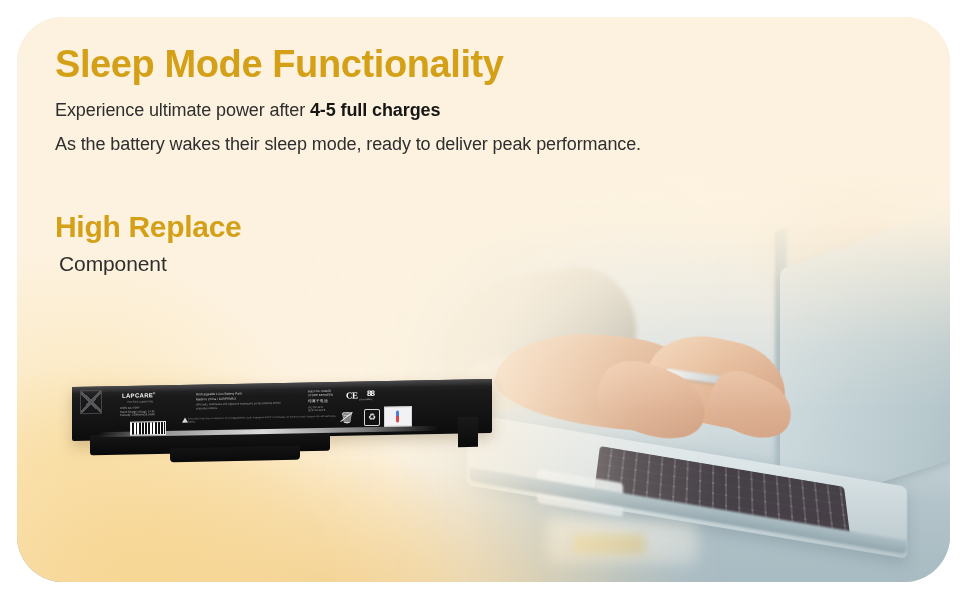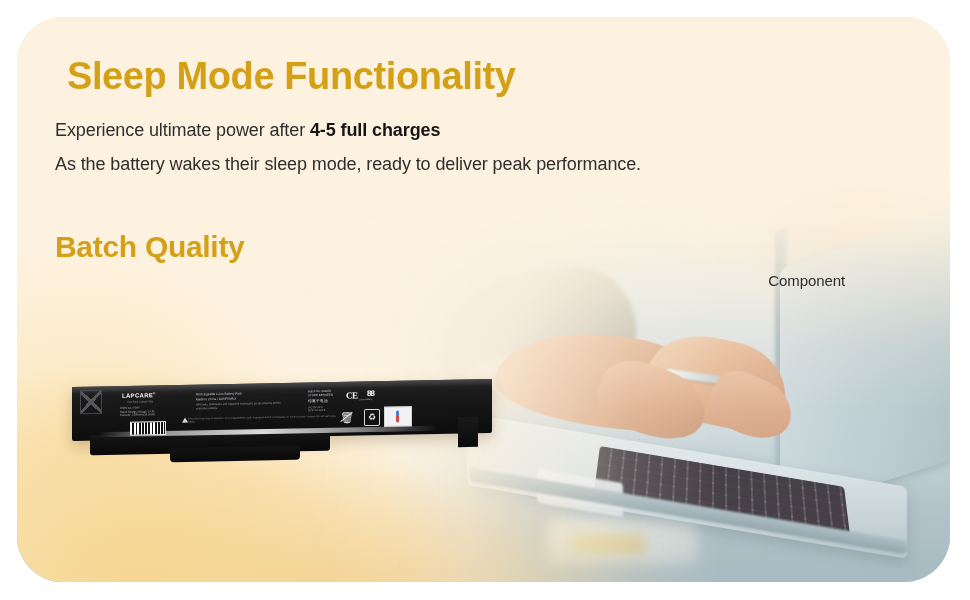--- a/index.html
+++ b/index.html
@@ -425,29 +425,29 @@
 
   
   #copy-block {
     position: absolute;
     left: 38px;
     top: 26px;
     width: 790px;
     z-index: 5;
   }
   #heading-primary {
-    margin: 12px;
+    margin: 0;
     font-size: 38px;
     font-weight: bold;
     color: #d4a017;
     letter-spacing: -0.4px;
     line-height: 1.12;
   }
   #subline-primary {
-    margin: 20px 0 0 0;
+    margin: 12px 0 0 0;
     font-size: 18px;
     color: #2e2e2e;
     line-height: 1.35;
     letter-spacing: -0.1px;
   }
   #subline-primary .emph { font-weight: bold; color: #161616; }
   #body-primary {
     margin: 10px 0 0 0;
     font-size: 18px;
     color: #2e2e2e;
@@ -456,25 +456,24 @@
   }
   #heading-secondary {
     margin: 54px 0 0 0;
     font-size: 30px;
     font-weight: bold;
     color: #d4a017;
     letter-spacing: -0.3px;
     line-height: 1.1;
   }
   #subline-secondary {
-    margin: 9px 0 0 12px;
-    font-size: 15px;
+    margin: 9px 0 0 4px;
+    font-size: 21px;
     color: #2e2e2e;
     letter-spacing: -0.1px;
-    text-align: right;
   }
 </style>
 </head>
 <body>
 
 <div id="banner-card">
 
   <div class="photo-layer" id="photo-backdrop"></div>
 
   <div id="desk-surface"></div>
@@ -545,17 +544,17 @@
       <div id="sym-bin">🗑</div>
       <div id="sym-recycle">♻</div>
       <div id="sym-thermo"></div>
     </div>
   </div>
 
   <div id="copy-block">
     <h1 id="heading-primary">Sleep Mode Functionality</h1>
     <p id="subline-primary"><span>Experience ultimate power after </span><span class="emph">4-5 full charges</span></p>
     <p id="body-primary">As the battery wakes their sleep mode, ready to deliver peak performance.</p>
-    <h2 id="heading-secondary">Batch Quality</h2>
+    <h2 id="heading-secondary">High Replace</h2>
     <p id="subline-secondary">Component</p>
   </div>
 
 </div>
 
 </body></html>

